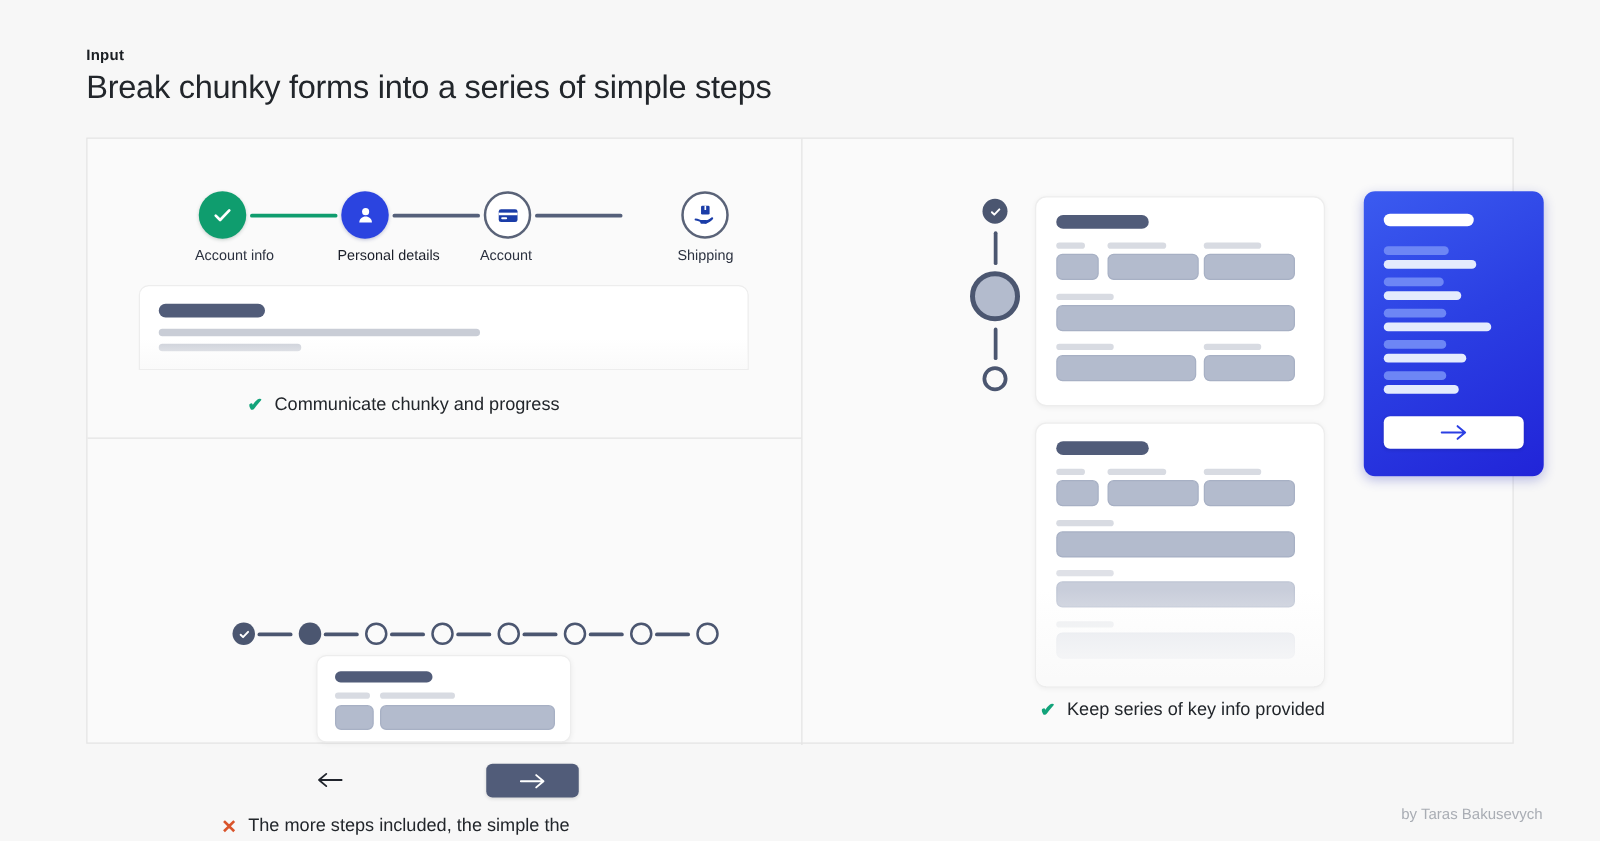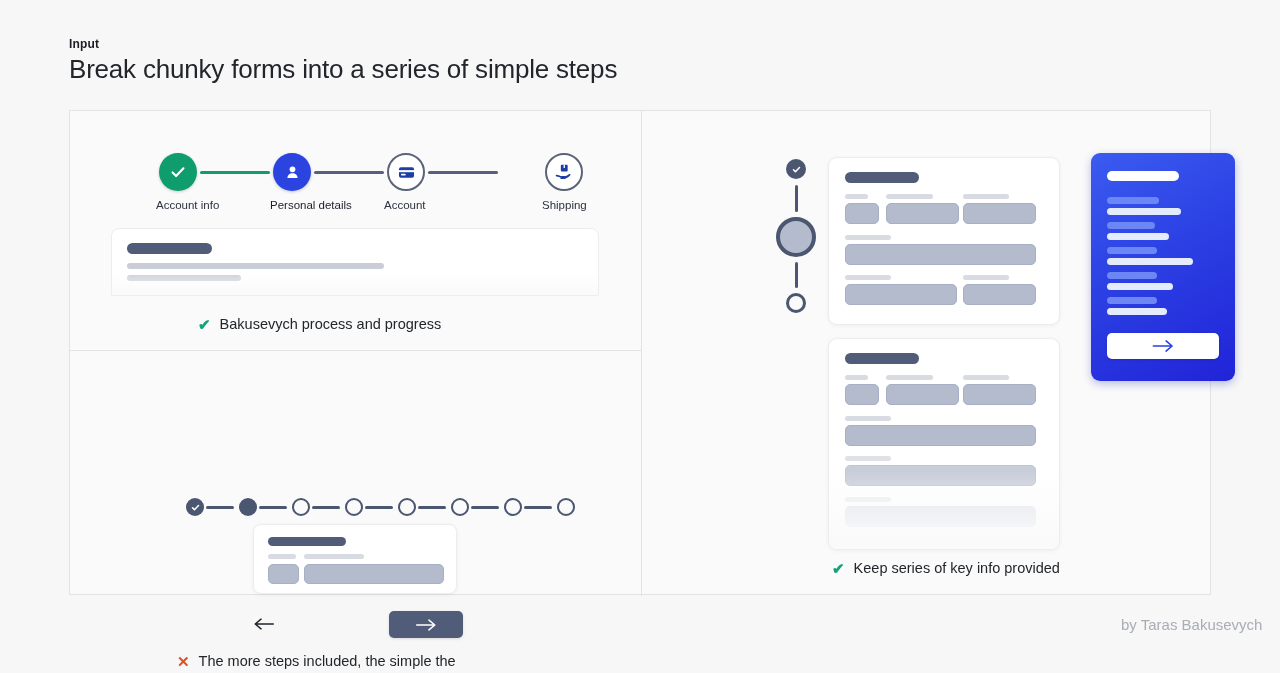--- a/index.html
+++ b/index.html
@@ -137,22 +137,22 @@
   .bbar.label { background: #6d86f5; }
   .bbar.value { background: #e4ebfd; }
   .bluebtn {
     position: absolute; left: 16px; top: 180px; width: 112px; height: 26px;
     background: #fff; border-radius: 5px;
     display: flex; align-items: center; justify-content: center;
     box-shadow: 0 1px 3px rgba(0,0,0,.12);
   }
 
   .credit {
-    position: absolute; left: 1121px; top: 616px;
-    font-size: 15px; color: #a9adb4; white-space: nowrap;
+    position: absolute; left: 1121px; top: 644px;
+    font-size: 12px; color: #a9adb4; white-space: nowrap;
   }
 </style>
 </head>
 <body>
 
 <div class="page">
 
   <div class="eyebrow">Input</div>
   <div class="headline">Break chunky forms into a series of simple steps</div>
 
@@ -211,21 +211,21 @@
       </div>
 
       <div class="formcard-top">
         <div class="bar dark" style="left:15px;top:14px;width:85px;height:11px;"></div>
         <div class="bar light" style="left:15px;top:34px;width:257px;height:6px;border-radius:3px;"></div>
         <div class="bar light" style="left:15px;top:46px;width:114px;height:6px;border-radius:3px;"></div>
       </div>
 
       <div class="caption" style="left:128px;top:205px;">
         <span class="ico ok">✔</span>
-        <span>Bakusevych process and progress</span>
+        <span>Communicate chunky and progress</span>
       </div>
     </div>
 
     <div class="panel" id="panel-bottom-left">
 
       <div class="long-stepper">
         <div class="ls-line" style="left:20px;width:28px;"></div>
         <div class="ls-line" style="left:73px;width:28px;"></div>
         <div class="ls-line" style="left:126px;width:28px;"></div>
         <div class="ls-line" style="left:179px;width:28px;"></div>

